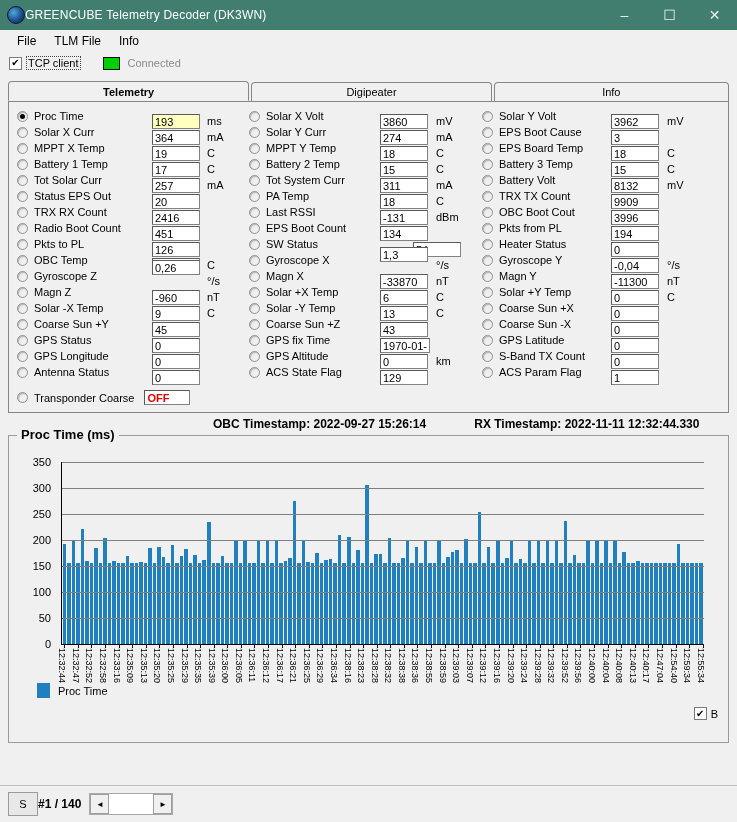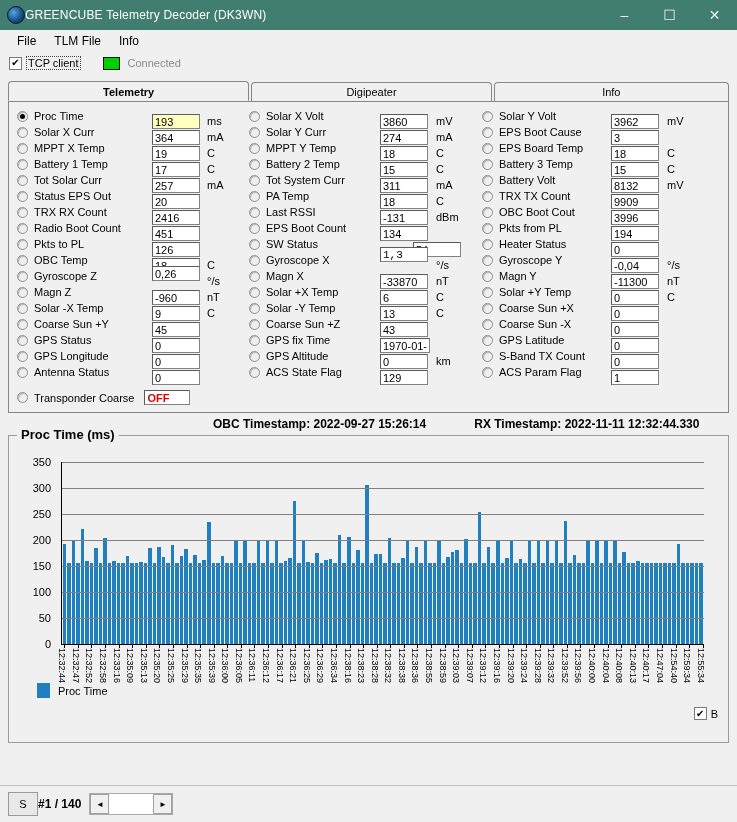--- a/index.html
+++ b/index.html
@@ -234,21 +234,21 @@
       <div class="trow">
         <span class="radio"></span>
         <span class="tlabel">Pkts to PL</span>
       </div>
       <span class="tfield" style="top: 150px;">18</span>
       <span class="tunit" style="top: 151px;">C</span>
       <div class="trow">
         <span class="radio"></span>
         <span class="tlabel">OBC Temp</span>
       </div>
-      <span class="tfield" style="top: 158px;">0,26</span>
+      <span class="tfield" style="top: 152px;">0,26</span>
       <span class="tunit" style="top: 167px;">°/s</span>
       <div class="trow">
         <span class="radio"></span>
         <span class="tlabel">Gyroscope Z</span>
       </div>
       <span class="tfield" style="top: 182px;">-960</span>
       <span class="tunit" style="top: 183px;">nT</span>
       <div class="trow">
         <span class="radio"></span>
         <span class="tlabel">Magn Z</span>
@@ -326,21 +326,21 @@
       <span class="tfield" style="top: 118px;">134</span>
       <div class="trow">
         <span class="radio"></span>
         <span class="tlabel">EPS Boot Count</span>
       </div>
       <span class="tfield" style="top: 134px; margin-left: 33px;">54</span>
       <div class="trow">
         <span class="radio"></span>
         <span class="tlabel">SW Status</span>
       </div>
-      <span class="tfield" style="top: 139px; font-family: Liberation Mono, monospace;">1,3</span>
+      <span class="tfield" style="top: 139px;">1,3</span>
       <span class="tunit" style="top: 151px;">°/s</span>
       <div class="trow">
         <span class="radio"></span>
         <span class="tlabel">Gyroscope X</span>
       </div>
       <span class="tfield" style="top: 166px;">-33870</span>
       <span class="tunit" style="top: 167px;">nT</span>
       <div class="trow">
         <span class="radio"></span>
         <span class="tlabel">Magn X</span>

